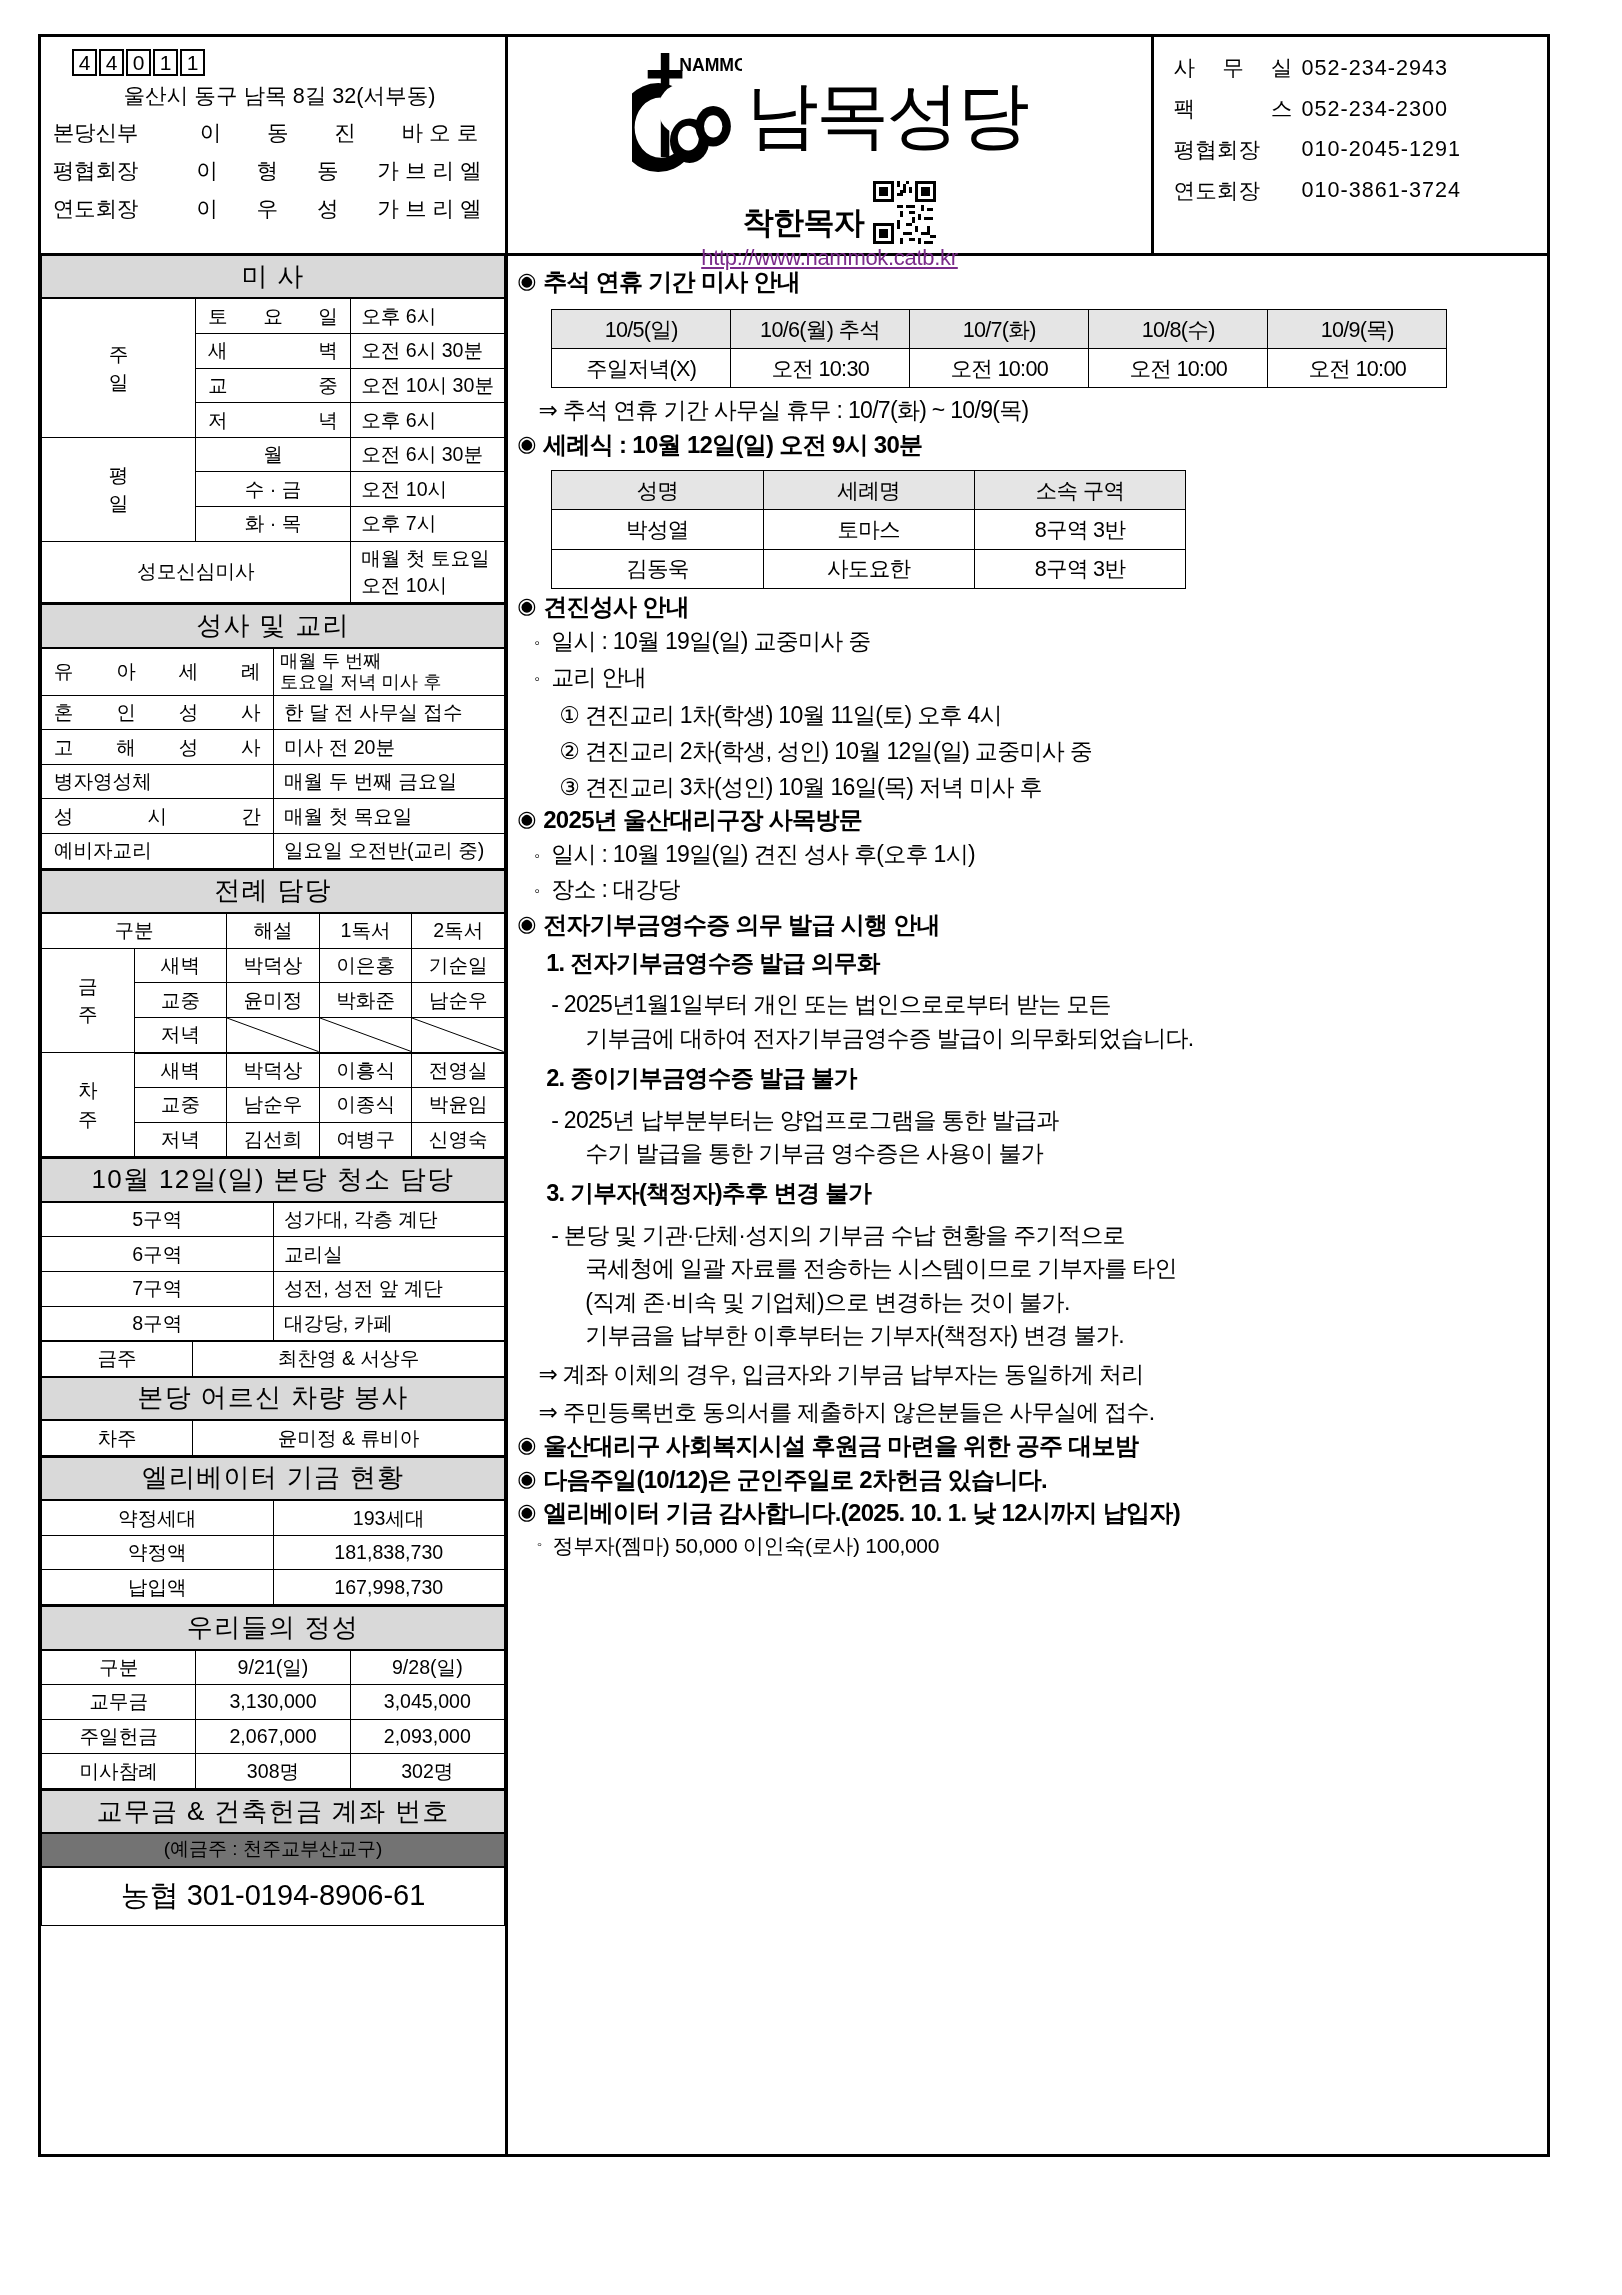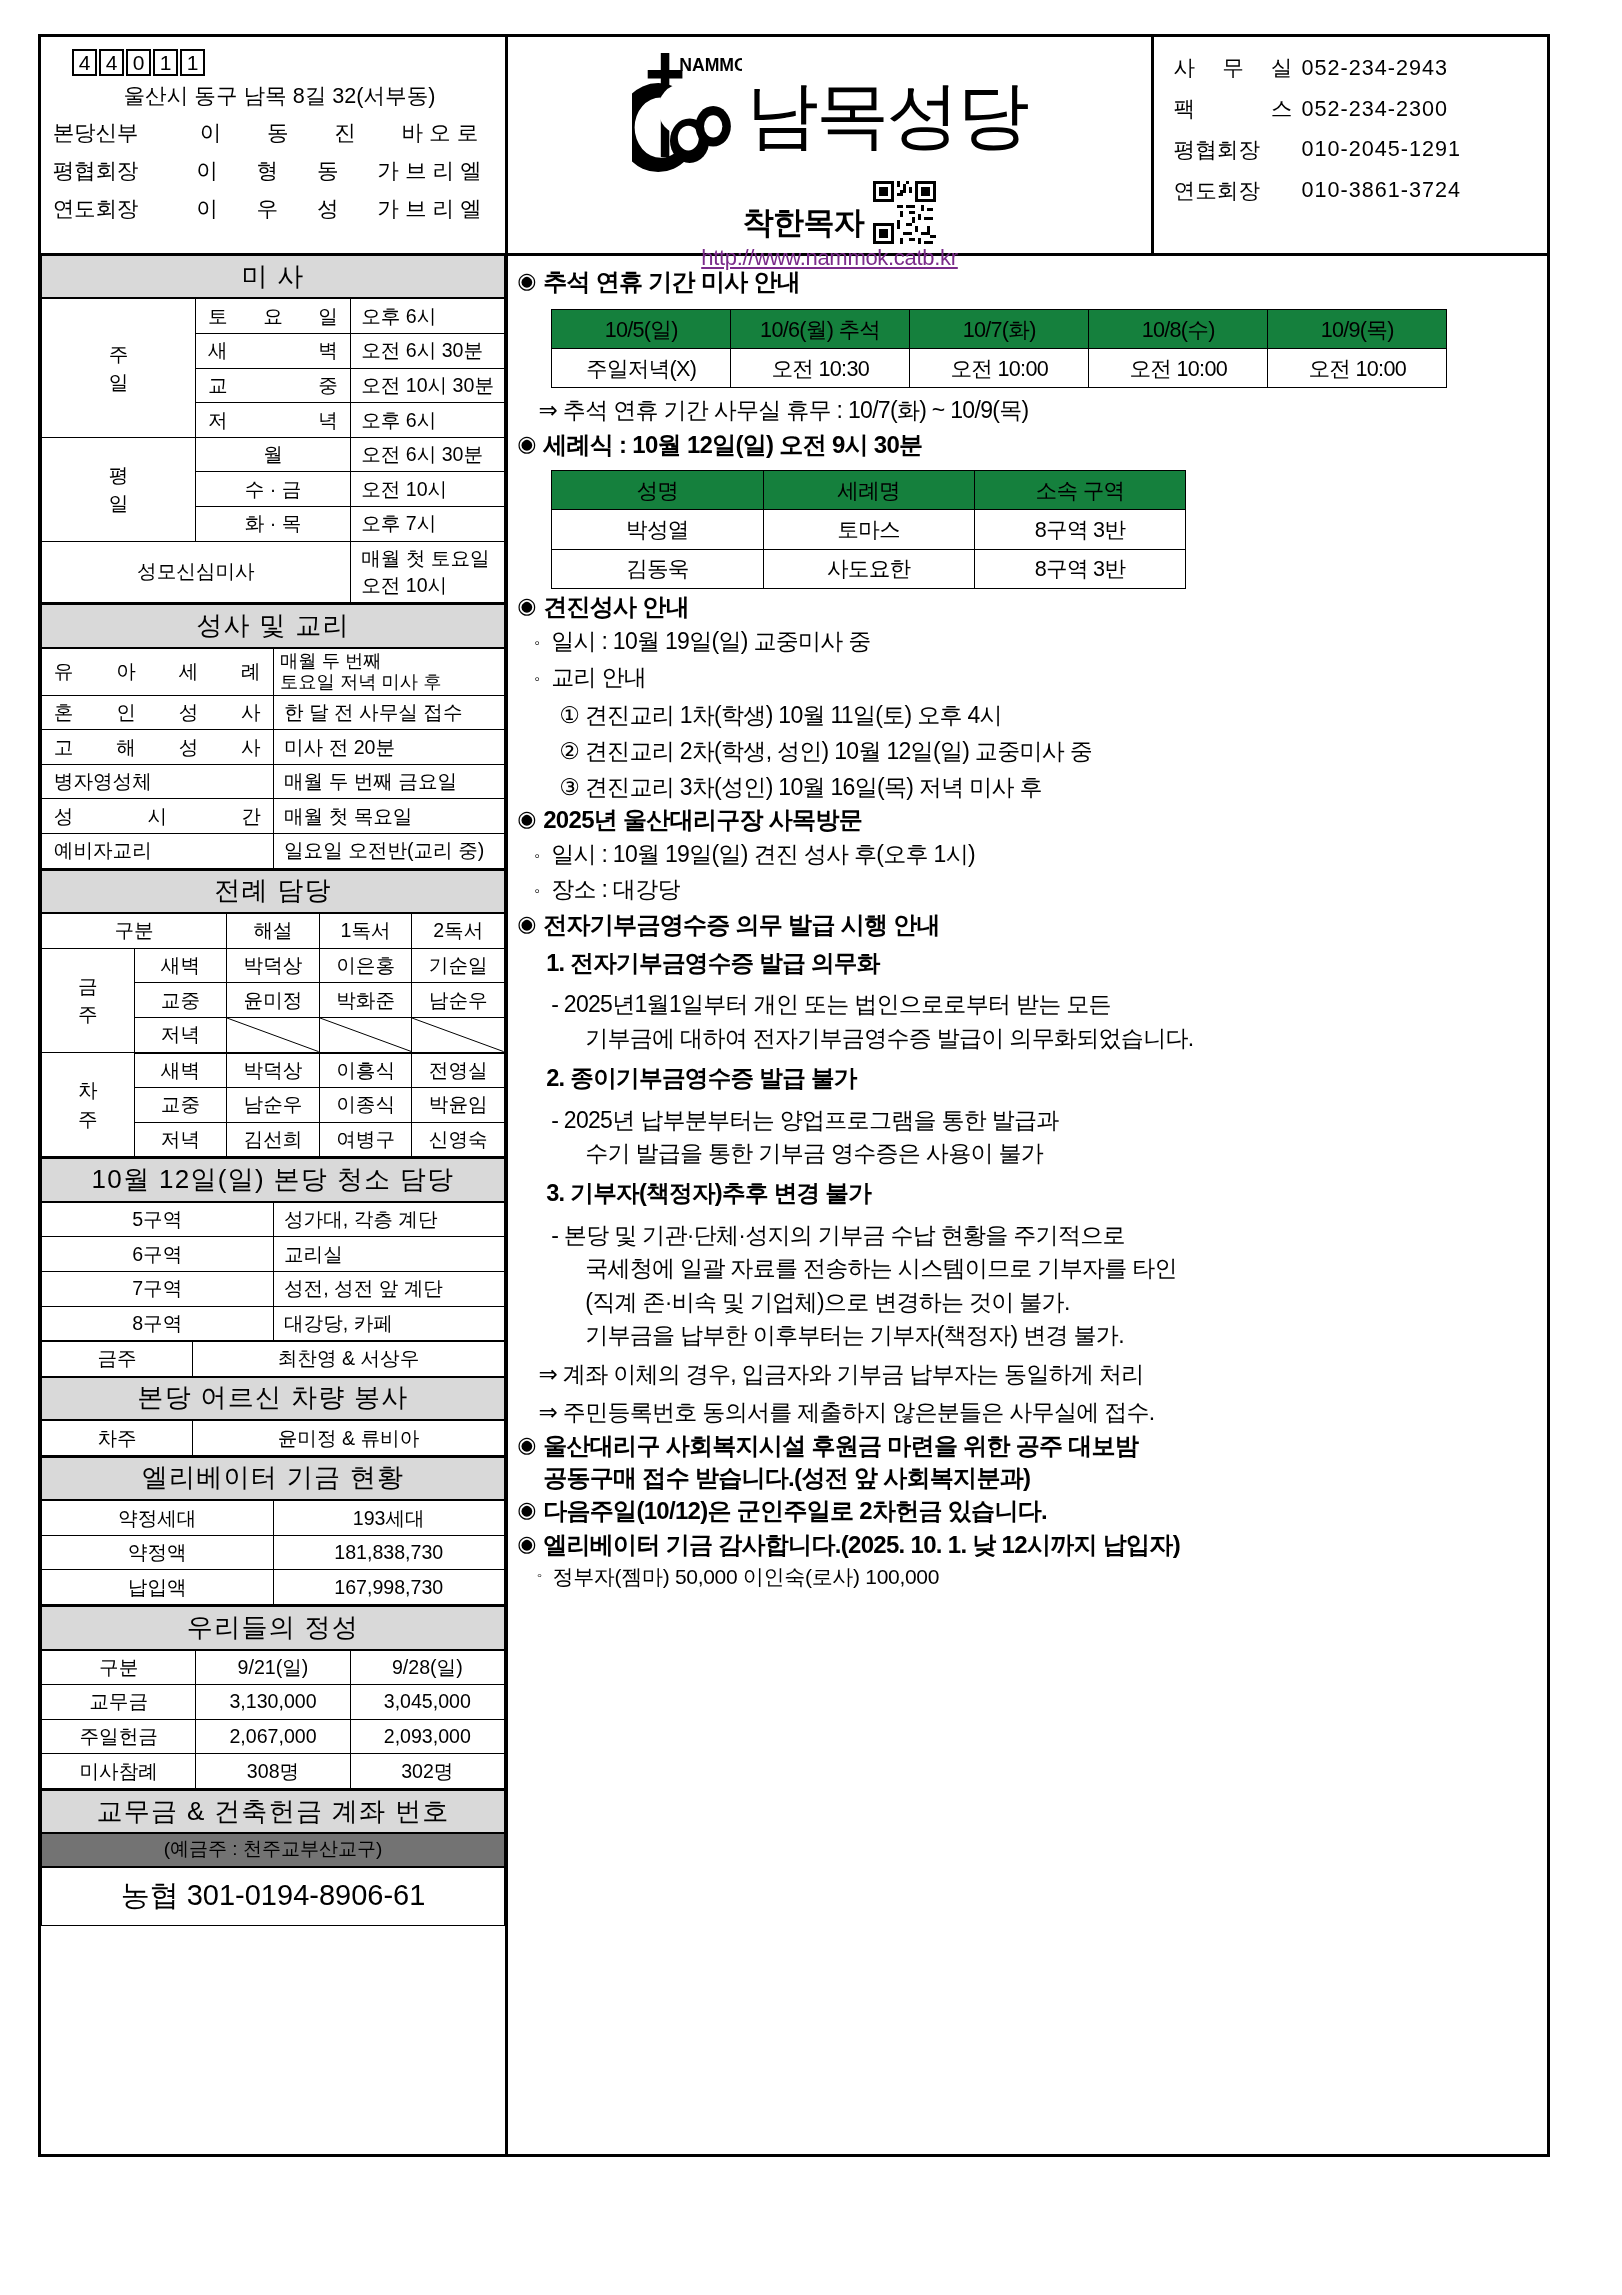--- a/index.html
+++ b/index.html
@@ -81,21 +81,21 @@
   .sub .tx { font-size:23px; line-height:1.2; letter-spacing:-0.7px; }
   .num { font-size:23px; line-height:1.25; letter-spacing:-0.7px; padding-left:42px; margin-top:7.2px; }
   .ord { font-size:23.6px; font-weight:700; line-height:1.25; letter-spacing:-0.7px; padding-left:29px; margin-top:9.2px; }
   .dash { font-size:23px; line-height:1.45; letter-spacing:-0.7px; padding-left:51px; margin-top:10px; text-indent:-17px; }
   .arrow { font-size:23px; line-height:1.3; letter-spacing:-0.7px; padding-left:41px; margin-top:7.9px; text-indent:-19.6px; }
   .cont { font-size:23px; line-height:1.45; letter-spacing:-0.7px; padding-left:68px; }
   .bul2 { padding-left:26px; font-size:24px; font-weight:700; letter-spacing:-0.7px; line-height:1.2; margin-top:2.6px;}
 
   table.rt { border-collapse:collapse; table-layout:fixed; margin:11.8px 0 0 34px; }
   table.rt td { border:1.3px solid #000; font-size:21.6px; text-align:center; padding:4.6px 2.6px; letter-spacing:-0.7px; }
-  table.rt td.h { background:#15803d; }
+  table.rt td.h { background:#e5e5e5; }
   table.rt.hol { width:896px; }
   table.rt.bap { width:635px; margin-top:10.5px; }
 </style>
 </head>
 <body>
 
 <div class="page">
 
   <div class="header">
 
@@ -637,21 +637,20 @@
       <div id="receipt-arrows">
           <div class="arrow">⇒ 계좌 이체의 경우, 입금자와 기부금 납부자는 동일하게 처리</div>
           <div class="arrow">⇒ 주민등록번호 동의서를 제출하지 않은분들은 사무실에 접수.</div>
         </div>
 
       <div id="final-notices">
           <div class="bul">
        <span class="mk">◉</span>
        <span class="tx">울산대리구 사회복지시설 후원금 마련을 위한 공주 대보밤</span>
           </div>
-          <div class="bul2">공동구매 접수 받습니다.(성전 앞 사회복지분과)</div>
           <div class="bul">
        <span class="mk">◉</span>
        <span class="tx">다음주일(10/12)은 군인주일로 2차헌금 있습니다.</span>
           </div>
           <div class="bul">
        <span class="mk">◉</span>
        <span class="tx">엘리베이터 기금 감사합니다.(2025. 10. 1. 낮 12시까지 납입자)</span>
           </div>
         </div>
       <div class="sub donors-wrap" style="padding-left:19.6px;margin-top:3.9px;">

